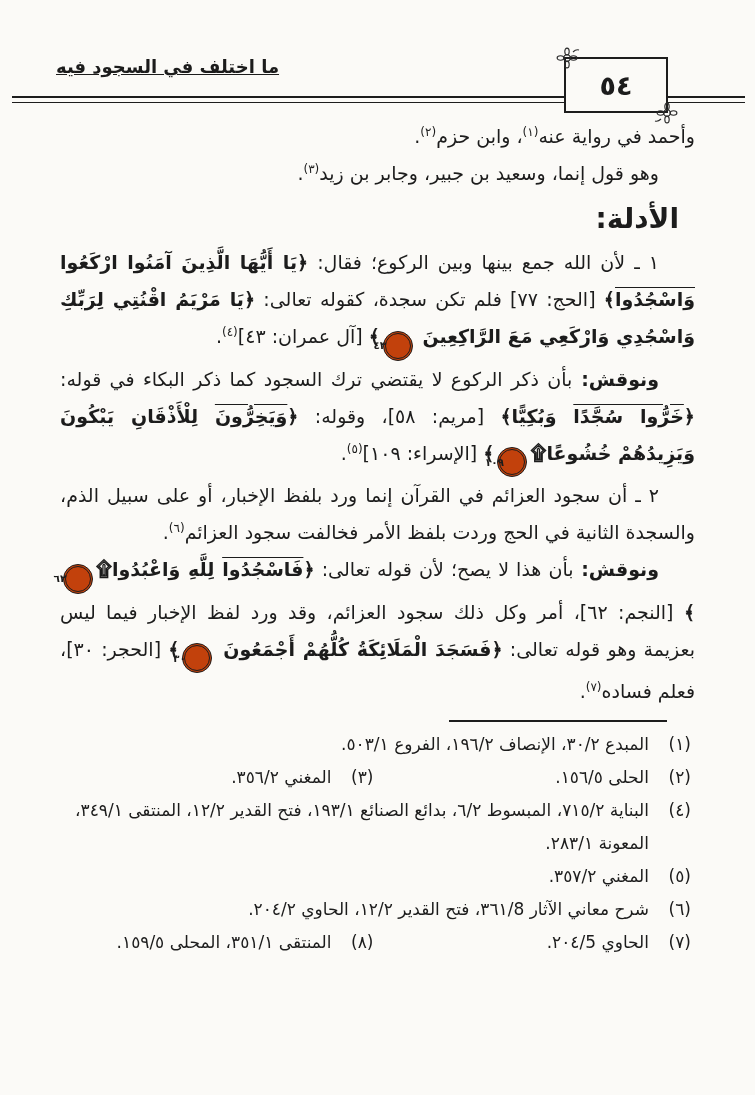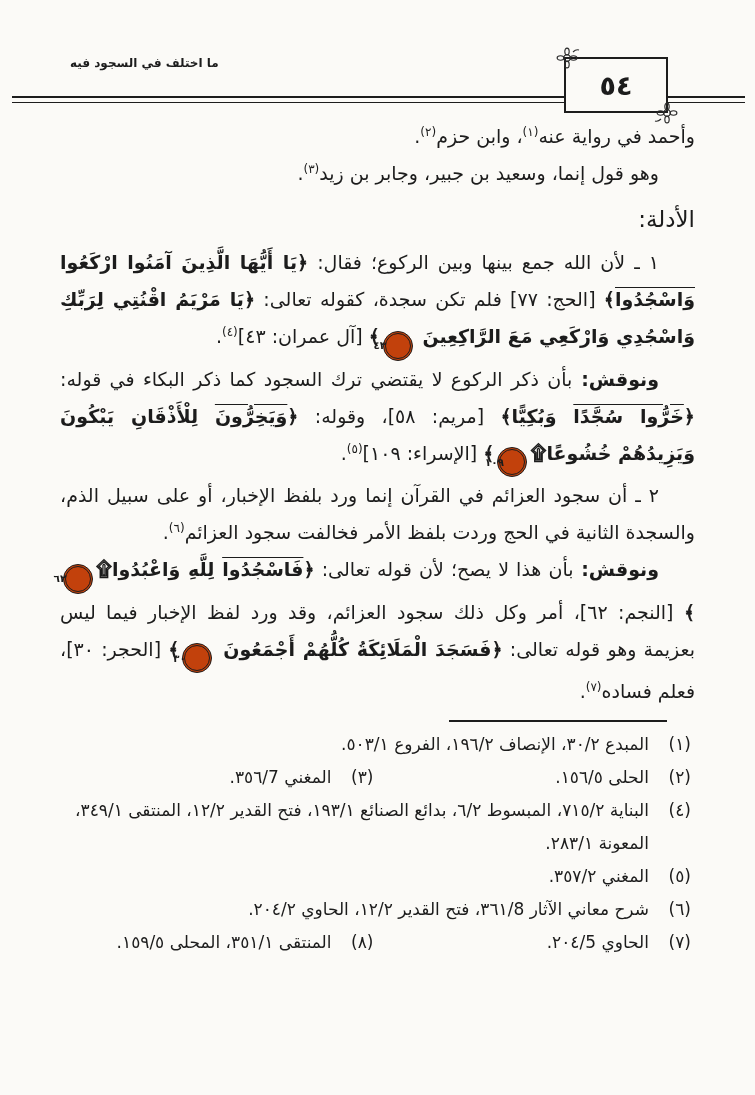--- a/index.html
+++ b/index.html
@@ -13,23 +13,24 @@
     margin:0 auto;
     background:#fbfaf7;
     color:#1c1c1c;
     direction:rtl;
     overflow:hidden;
     box-sizing:border-box;
   }
   
   .header { position:relative; height:118px; }
   .header-title {
-    position:absolute; top:56px; left:70px;
-    font-size:12px; font-weight:bold; letter-spacing:0.5px;
+    position:absolute; top:56px; left:56px;
+    font-size:18px; font-weight:bold; letter-spacing:0.5px;
     white-space:nowrap;
+    text-decoration:underline;
   }
   .header-rule {
     position:absolute; top:96px; left:12px; right:10px;
     height:4px;
     border-top:2.5px solid #1d1d1d;
     border-bottom:1.5px solid #1d1d1d;
   }
   .page-badge {
     position:absolute; top:57px; right:87px;
     width:100px; height:52px;
@@ -45,22 +46,22 @@
   
   .content {
     margin:0 60px;
     font-size:19px;
     line-height:37px;
     text-align:justify;
   }
   p.para { margin:0; }
   p.indent { text-indent:36px; }
   .heading {
-    font-size:23px; font-weight:normal;
-    margin:6px 0 4px 0; line-height:42px;
+    font-size:28px; font-weight:bold;
+    margin:6px 16px 4px 0; line-height:42px;
   }
   .b { font-weight:bold; }
   .quran { font-weight:bold; }
   .q-over { text-decoration:overline; }
   sup.fnref {
     font-size:12px; line-height:0; vertical-align:7px;
     font-weight:normal; white-space:nowrap;
   }
   .ayah-num {
     display:inline-flex; align-items:center; justify-content:center;
@@ -136,21 +137,21 @@
   </div>
 
   <hr class="fn-sep">
 
   <div class="footnotes">
       <div class="fn-line">
         <div class="fn-item"><span class="fn-num">(١)</span><span class="fn-text">المبدع ٣٠/٢، الإنصاف ١٩٦/٢، الفروع ٥٠٣/١.</span></div>
       </div>
       <div class="fn-line two">
         <div class="fn-item"><span class="fn-num">(٢)</span><span class="fn-text">الحلى ١٥٦/٥.</span></div>
-        <div class="fn-item"><span class="fn-num">(٣)</span><span class="fn-text">المغني ٣٥٦/7.</span></div>
+        <div class="fn-item"><span class="fn-num">(٣)</span><span class="fn-text">المغني ٣٥٦/٢.</span></div>
       </div>
       <div class="fn-line">
         <div class="fn-item"><span class="fn-num">(٤)</span><span class="fn-text">البناية ٧١٥/٢، المبسوط ٦/٢، بدائع الصنائع ١٩٣/١، فتح القدير ١٢/٢، المنتقى ٣٤٩/١، المعونة ٢٨٣/١.</span></div>
       </div>
       <div class="fn-line">
         <div class="fn-item"><span class="fn-num">(٥)</span><span class="fn-text">المغني ٣٥٧/٢.</span></div>
       </div>
       <div class="fn-line">
         <div class="fn-item"><span class="fn-num">(٦)</span><span class="fn-text">شرح معاني الآثار ٣٦١/8، فتح القدير ١٢/٢، الحاوي ٢٠٤/٢.</span></div>
       </div>

